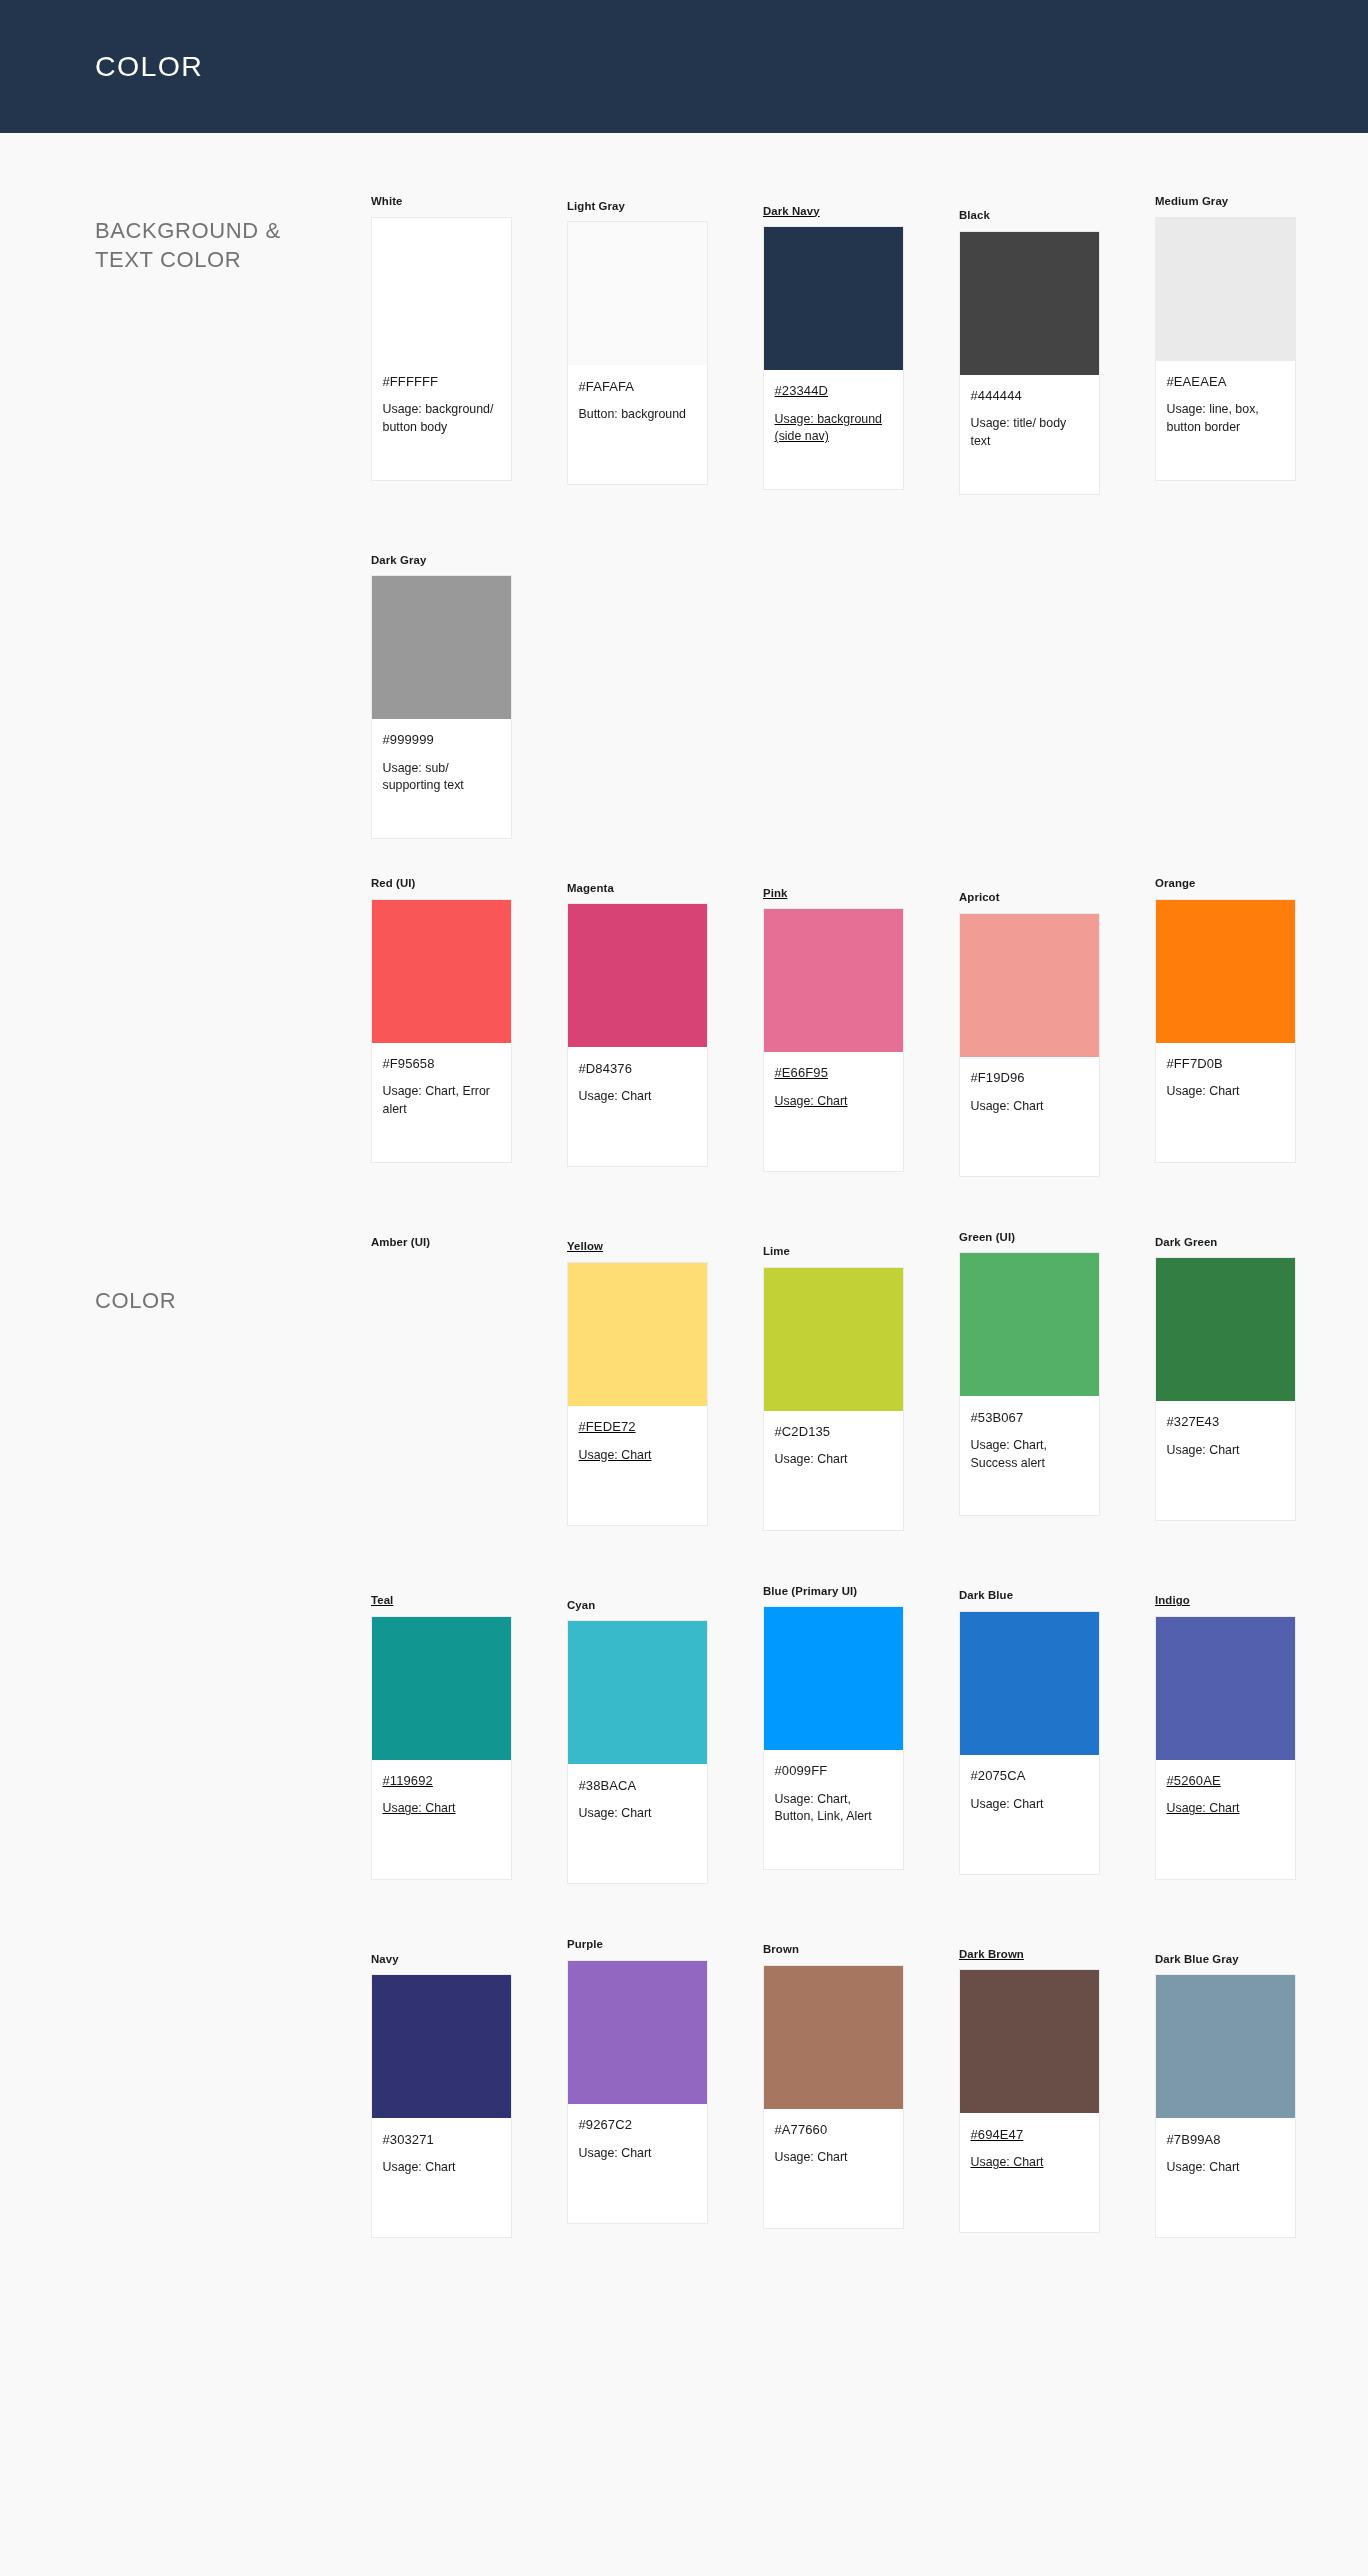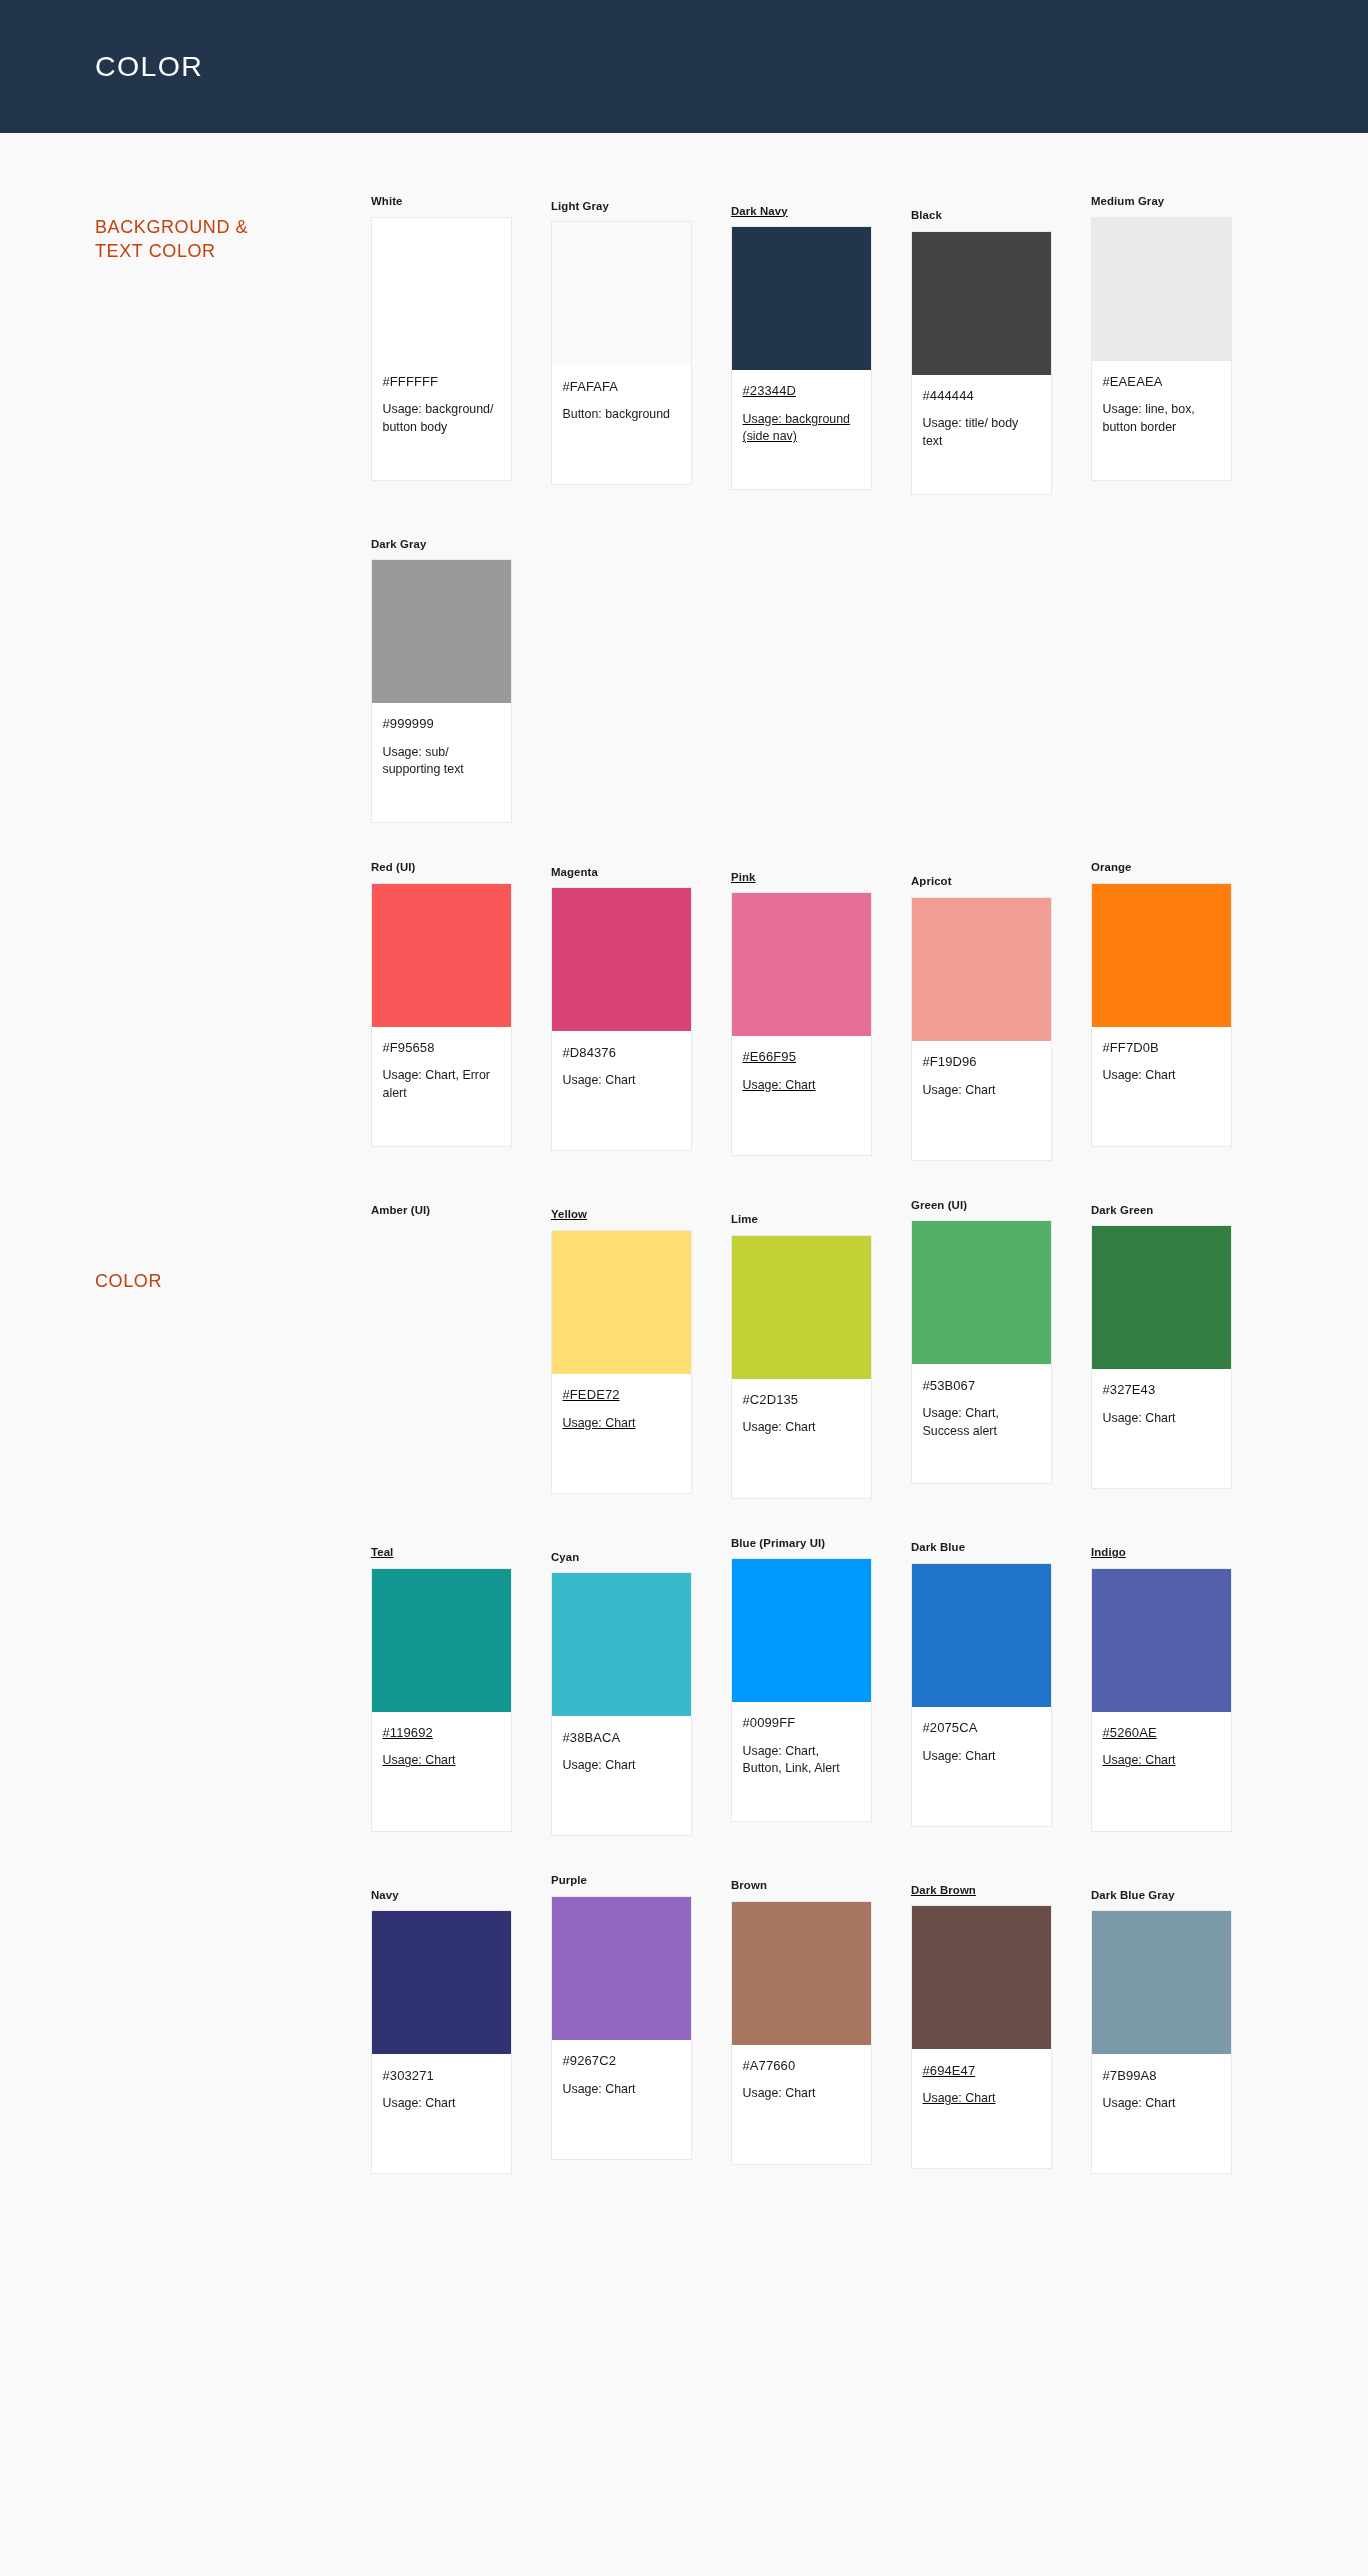--- a/index.html
+++ b/index.html
@@ -36,32 +36,33 @@
     position: relative;
     display: flex;
     align-items: flex-start;
   }
 
   .section-label {
     width: 371px;
     flex: 0 0 371px;
     padding-left: 95px;
     padding-top: 21px;
-    color: #c2410c;
-    font-size: 18px;
+    color: #737373;
+    font-size: 22px;
     font-weight: 400;
     line-height: 1.32;
     letter-spacing: 0.6px;
   }
 
   .section-grid {
     flex: 1;
     display: flex;
     flex-wrap: wrap;
     align-items: flex-start;
+    gap: 16px;
   }
 
   
   .card-cell {
     width: 180px;
     flex: 0 0 180px;
     margin-bottom: 38px;
   }
 
   .card-label {

